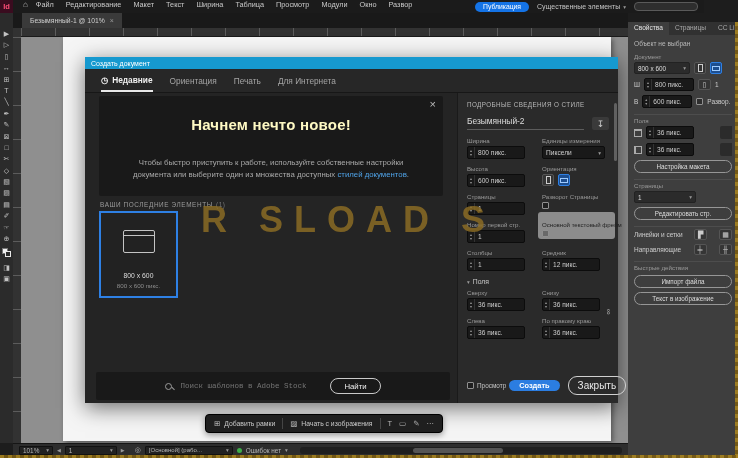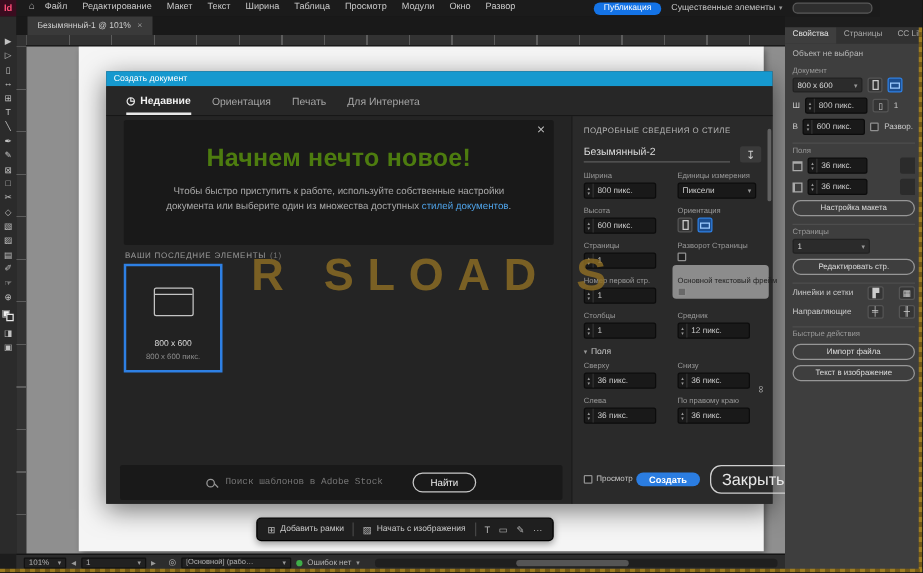--- a/index.html
+++ b/index.html
@@ -83,22 +83,22 @@
           box-shadow:0 5px 20px rgba(0,0,0,.55);background:#242424}
   .dtitle{height:12px;background:#1699cf;color:#fff;font-size:7px;display:flex;align-items:center;padding:0 6px}
   .dtabs{height:24px;background:#272727;display:flex;align-items:center;gap:17px;padding:0 16px;
          border-bottom:1px solid #171717}
   .dtab{font-size:8.3px;color:#a5a5a5;display:flex;align-items:center;gap:4px;height:100%;white-space:nowrap}
   .dtab.active{color:#f0f0f0;font-weight:bold;border-bottom:2px solid #e8e8e8}
   .dbody{position:absolute;left:0;top:36px;right:0;bottom:0}
   .dleft{position:absolute;left:0;top:0;width:372px;height:100%;background:#242424;overflow:hidden}
   .hero{position:absolute;left:14px;right:14px;top:3px;height:100px;background:#191919;border-radius:2px}
   .hero .x{position:absolute;right:7px;top:2px;color:#bdbdbd;font-size:11px}
-  .hero h1{margin-top:20px;text-align:center;font-size:20px;color:#4d7c0f;letter-spacing:.2px}
-  .hero p{margin-top:8px;text-align:center;font-size:7.8px;line-height:1.6;color:#a9a9a9}
+  .hero h1{margin-top:20px;text-align:center;font-size:15px;color:#fef9c3;letter-spacing:.2px}
+  .hero p{margin-top:24px;text-align:center;font-size:7.8px;line-height:1.6;color:#a9a9a9}
   .hero a{color:#4fa3e8;text-decoration:none}
   .reclbl{position:absolute;left:15px;top:108px;font-size:6.4px;color:#9c9c9c;letter-spacing:.6px}
   .reclbl .cnt{color:#777;margin-left:3px}
   .card{position:absolute;left:14px;top:118px;width:79px;height:87px;background:#222;border:2px solid #2e80e4}
   .dicon{position:absolute;left:50%;top:17px;transform:translateX(-50%);width:32px;height:23px;
          border:1px solid #c4c4c4;border-radius:2px}
   .dicon::before{content:"";position:absolute;left:0;right:0;top:4px;height:1px;background:#c4c4c4}
   .card .t1{position:absolute;left:0;right:0;bottom:17px;text-align:center;font-size:6.8px;color:#ddd}
   .card .t2{position:absolute;left:0;right:0;bottom:7px;text-align:center;font-size:6.2px;color:#8d8d8d}
   .stockbar{position:absolute;left:11px;right:7px;bottom:3px;height:28px;background:#191919;border-radius:2px;
@@ -131,21 +131,21 @@
   .chain{position:absolute;right:-3px;top:18px;color:#aaa;font-size:8px;transform:rotate(90deg)}
   .hibox{position:absolute;left:80px;top:119px;width:77px;height:27px;background:#9a9a9a;opacity:.88;
          border-radius:3px;z-index:1}
   .on-light{position:relative;z-index:2;color:#222 !important}
   .z2{position:relative;z-index:2}
   .dfoot{position:absolute;left:9px;right:7px;bottom:8px;display:flex;align-items:center;gap:3px}
   .dfoot .plb{font-size:6.4px;color:#c5c5c5}
   .createbtn{margin-left:auto;background:#2b7de1;border:none;color:#fff;border-radius:9px;padding:1px 10px;
              font-size:7.4px;font-weight:bold;font-family:"Liberation Sans",sans-serif}
   .closebtn{margin-left:5px;border:1px solid #d0d0d0;background:transparent;color:#e8e8e8;border-radius:9px;
-            padding:3px 9px;font-size:13px;font-family:"Liberation Sans",sans-serif}
+            padding:3px 9px;font-size:10px;font-family:"Liberation Sans",sans-serif}
   .dscroll{position:absolute;right:1px;top:10px;width:3px;height:58px;background:#6f6f6f;border-radius:2px;opacity:.8}
 
   
   .taskbar{position:absolute;left:205px;top:414px;height:19px;background:#1f1f1f;border:1px solid #000;
            border-radius:4px;display:flex;align-items:center;gap:7px;padding:0 8px;z-index:15;
            box-shadow:0 2px 6px rgba(0,0,0,.4);font-size:6.8px;color:#c9c9c9;white-space:nowrap}
   .tb-sep{width:1px;height:11px;background:#454545}
   .tb-item{display:flex;align-items:center;gap:4px}
   .tb-ic{font-size:7.5px;color:#b9b9b9}
 

